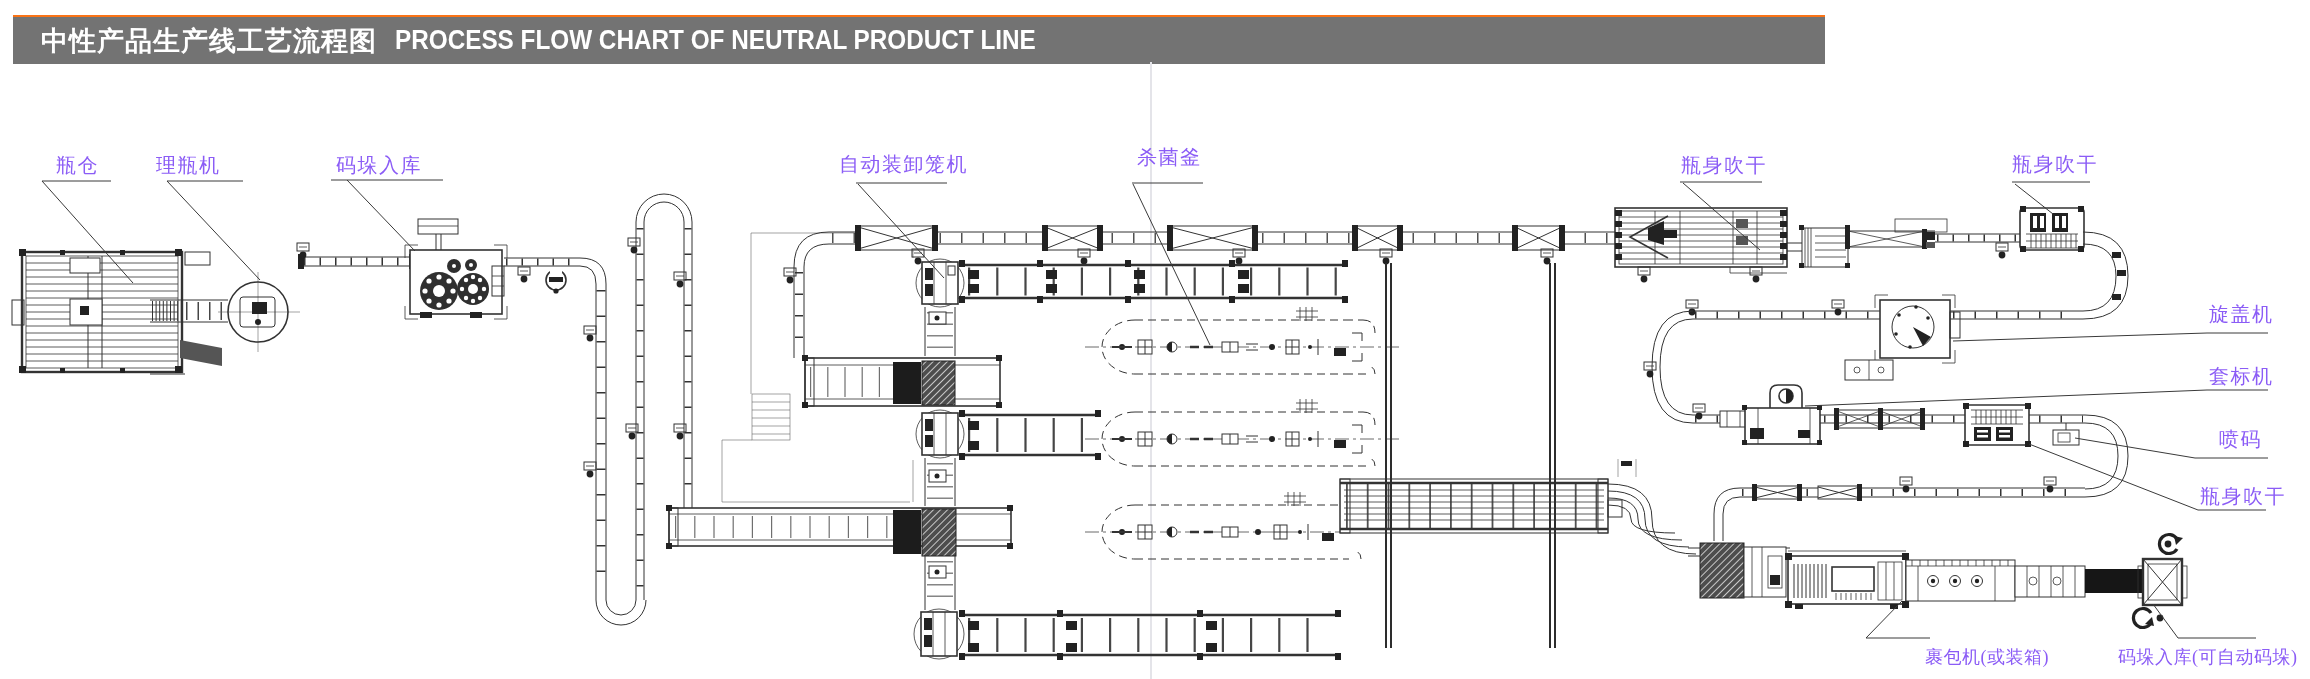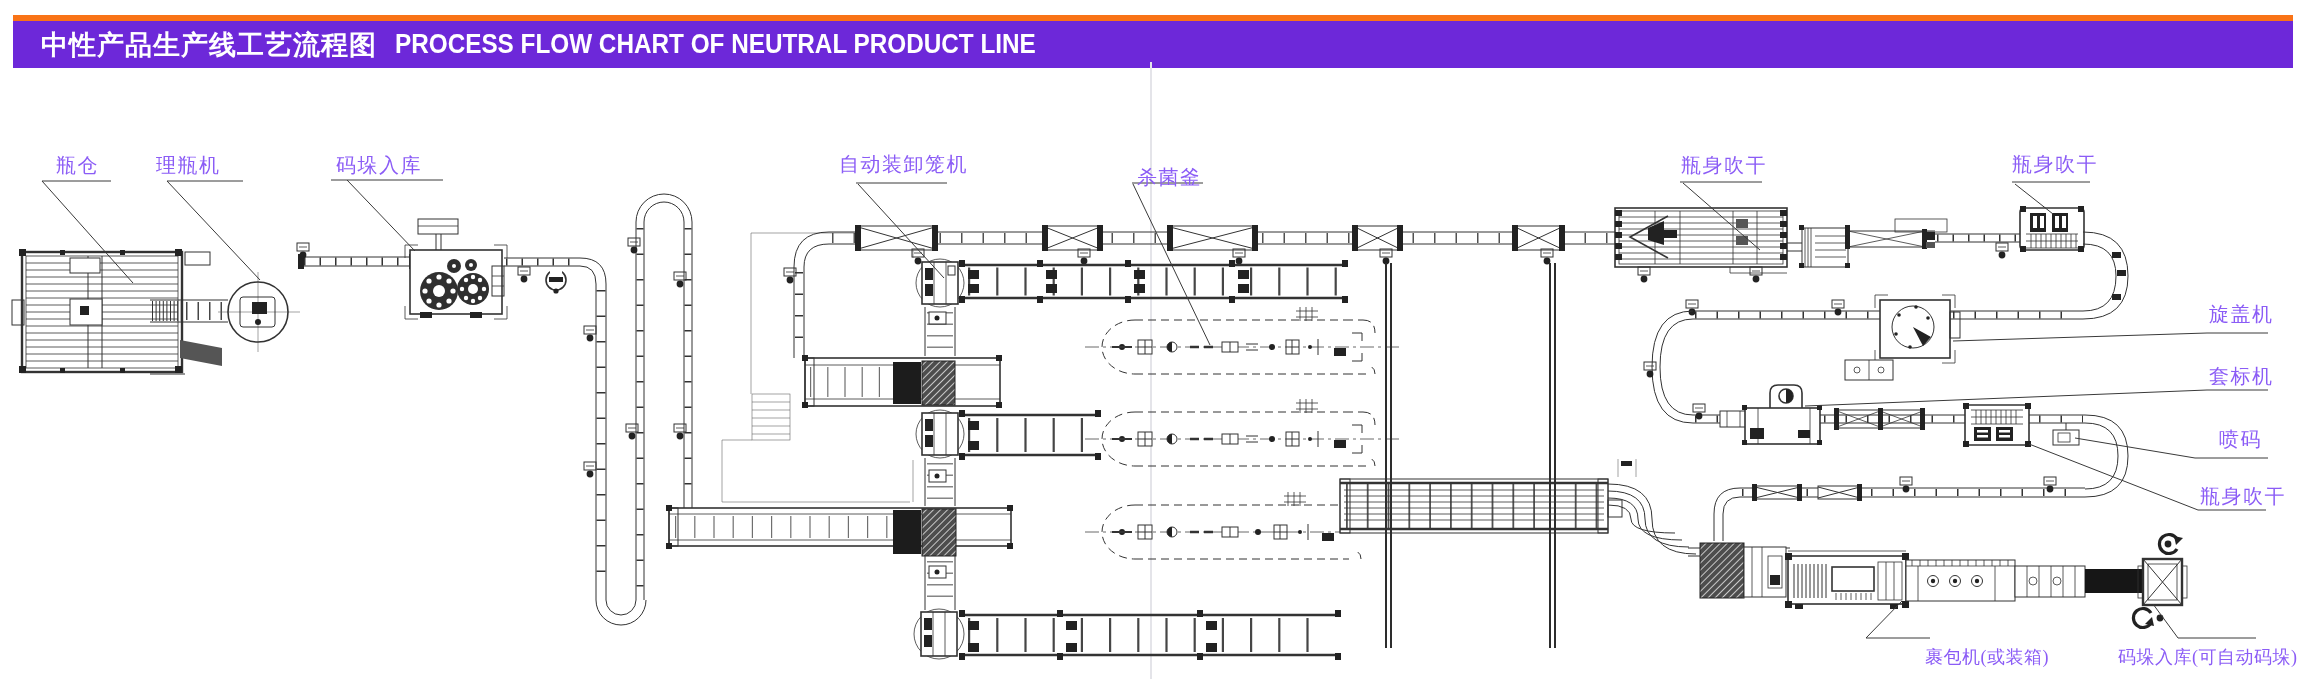--- a/index.html
+++ b/index.html
@@ -1,20 +1,20 @@
 <!DOCTYPE html>
 <html><head>
 <meta charset="utf-8">
 <style>
   html,body{margin:0;padding:0;background:#fff;}
   #stage{position:relative;width:2310px;height:679px;background:#ffffff;overflow:hidden;
          font-family:"Liberation Sans",sans-serif;}
   
-  .header{position:absolute;left:13px;top:15px;width:2280px;height:47px;background:#6d28d9;
-          border-top:6px solid #f97316;display:flex;align-items:center;white-space:nowrap;}
+  .header{position:absolute;left:13px;top:15px;width:1812px;height:47px;background:#737373;
+          border-top:2px solid #f97316;display:flex;align-items:center;white-space:nowrap;}
   .header .zh{color:#fff;font-weight:bold;font-size:27px;margin-left:28px;letter-spacing:1px;}
   .header .en{color:#fff;font-weight:bold;font-size:27px;margin-left:18px;display:inline-block;
               transform:scaleX(.9);transform-origin:left center;letter-spacing:0px;}
   
   .lbl{position:absolute;font-family:"Liberation Serif",serif;color:#8b5cf6;font-size:20px;
        letter-spacing:1.5px;white-space:nowrap;line-height:22px;}
   .lbl.small{font-size:18px;letter-spacing:0.5px;}
   
   svg{position:absolute;left:0;top:0;}
   .d{stroke:#333;fill:none;stroke-width:1;}
@@ -906,21 +906,21 @@
       <path d="M2029,444 L2198,510 H2266"></path>
       <path d="M1902,601 L1866,638 H1930"></path>
       <path d="M2153,604 L2178,638 H2256"></path>
     </g>
   </svg>
 
   <div class="lbl" style="left:56px;top:154px;">瓶仓</div>
   <div class="lbl" style="left:156px;top:154px;">理瓶机</div>
   <div class="lbl" style="left:336px;top:154px;">码垛入库</div>
   <div class="lbl" style="left:839px;top:153px;">自动装卸笼机</div>
-  <div class="lbl" style="left:1137px;top:166px;font-family:Liberation Serif, serif;">杀菌釜</div>
+  <div class="lbl" style="left:1137px;top:146px;font-family:Liberation Serif, serif;">杀菌釜</div>
   <div class="lbl" style="left:1681px;top:154px;">瓶身吹干</div>
   <div class="lbl" style="left:2012px;top:153px;">瓶身吹干</div>
   <div class="lbl" style="left:2209px;top:303px;">旋盖机</div>
   <div class="lbl" style="left:2209px;top:365px;">套标机</div>
   <div class="lbl" style="left:2219px;top:428px;">喷码</div>
   <div class="lbl" style="left:2200px;top:485px;">瓶身吹干</div>
   <div class="lbl small" style="left:1925px;top:646px;">裹包机(或装箱)</div>
   <div class="lbl small" style="left:2118px;top:646px;">码垛入库(可自动码垛)</div>
 
 </div>

